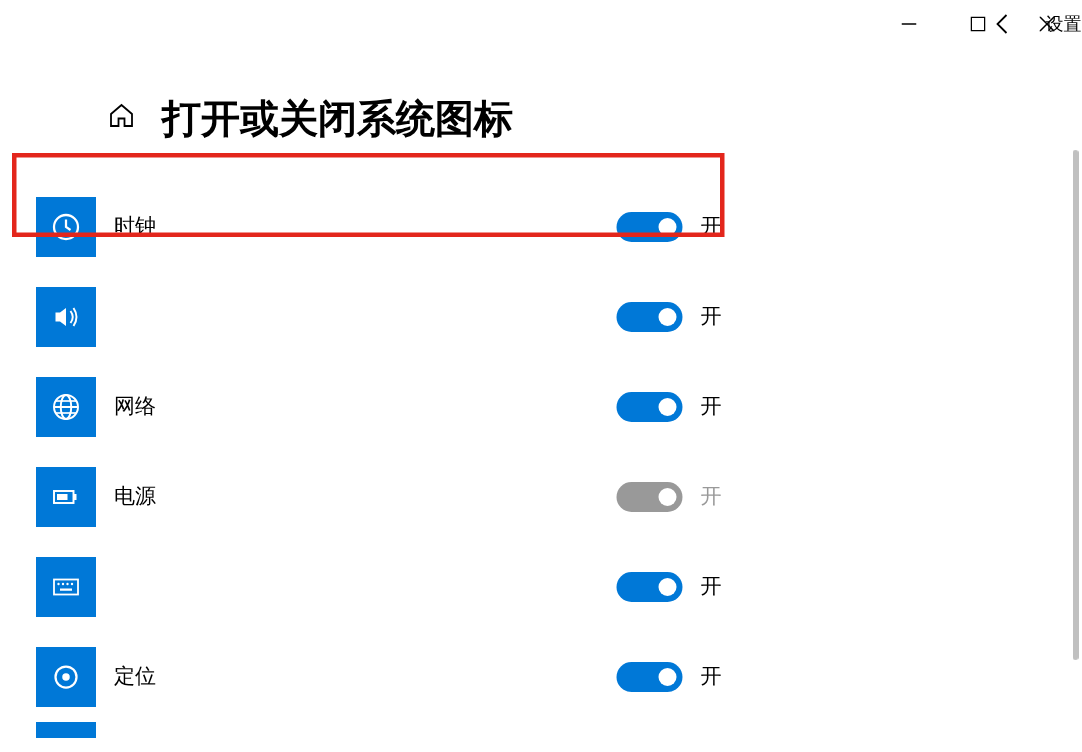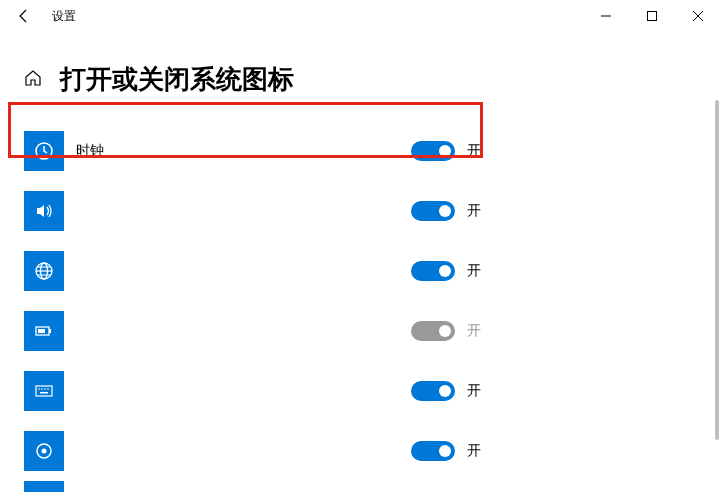--- a/index.html
+++ b/index.html
@@ -1,22 +1,22 @@
 <!DOCTYPE html>
 <html><head>
   <meta charset="utf-8">
   <style>
     * { margin: 0; padding: 0; box-sizing: border-box; }
     body { font-family: "Microsoft YaHei", "Segoe UI", sans-serif; background: #fff; width: 721px; height: 501px; overflow: hidden; position: relative; }
-    .titlebar { display: flex; align-items: center; height: 32px; padding-left: 8px; }
+    .titlebar { display: flex; align-items: center; height: 32px; padding-left: 8px; justify-content: flex-end; }
     .back-btn { width: 32px; height: 32px; display: flex; align-items: center; justify-content: center; cursor: pointer; }
     .title-text { font-size: 12px; margin-left: 12px; color: #000; }
     .window-controls { position: absolute; right: 0; top: 0; display: flex; }
     .wc { width: 46px; height: 32px; display: flex; align-items: center; justify-content: center; cursor: pointer; }
-    .header { display: flex; align-items: center; padding: 30px 24px 24px 24px; gap: 18px; }
+    .header { display: flex; align-items: center; padding: 30px 24px 24px 24px; gap: 18px; margin-left: 48px; }
     .home-icon { cursor: pointer; }
     .page-title { font-size: 26px; font-weight: 600; color: #000; }
     .list { padding: 0 24px; overflow-y: auto; height: calc(501px - 130px); }
     .row { display: flex; align-items: center; height: 60px; position: relative; }
     .icon-box { width: 40px; height: 40px; background: #0078d7; display: flex; align-items: center; justify-content: center; flex-shrink: 0; }
     .row-label { margin-left: 12px; font-size: 14px; color: #000; flex: 1; }
     .toggle-wrap { display: flex; align-items: center; gap: 12px; margin-left: auto; margin-right: 210px; }
     .toggle { width: 44px; height: 20px; border-radius: 10px; position: relative; cursor: pointer; }
     .toggle.on { background: #0078d7; }
     .toggle.off { background: #999; }
@@ -101,35 +101,37 @@
     <div class="row">
       <div class="icon-box">
         <svg width="20" height="20" viewBox="0 0 20 20">
           <circle cx="10" cy="10" r="8" stroke="#fff" stroke-width="1.3" fill="none"></circle>
           <ellipse cx="10" cy="10" rx="3.5" ry="8" stroke="#fff" stroke-width="1.3" fill="none"></ellipse>
           <line x1="2" y1="10" x2="18" y2="10" stroke="#fff" stroke-width="1.3"></line>
           <line x1="3" y1="6" x2="17" y2="6" stroke="#fff" stroke-width="1.1"></line>
           <line x1="3" y1="14" x2="17" y2="14" stroke="#fff" stroke-width="1.1"></line>
         </svg>
       </div>
+      <span class="row-label">网络</span>
       <div class="toggle-wrap">
         <div class="toggle on">
           <div class="knob"></div>
         </div>
         <span class="toggle-label">开</span>
       </div>
     </div>
     <div class="row">
       <div class="icon-box">
         <svg width="20" height="20" viewBox="0 0 20 20">
           <rect x="2" y="6" width="13" height="8" stroke="#fff" stroke-width="1.3" fill="none"></rect>
           <rect x="15" y="8" width="2" height="4" fill="#fff"></rect>
           <rect x="4" y="8" width="7" height="4" fill="#fff"></rect>
         </svg>
       </div>
+      <span class="row-label">电源</span>
       <div class="toggle-wrap">
         <div class="toggle off">
           <div class="knob"></div>
         </div>
         <span class="toggle-label off">开</span>
       </div>
     </div>
     <div class="row">
       <div class="icon-box">
         <svg width="20" height="20" viewBox="0 0 20 20">
@@ -148,20 +150,21 @@
         <span class="toggle-label">开</span>
       </div>
     </div>
     <div class="row">
       <div class="icon-box">
         <svg width="20" height="20" viewBox="0 0 20 20">
           <circle cx="10" cy="10" r="7" stroke="#fff" stroke-width="1.5" fill="none"></circle>
           <circle cx="10" cy="10" r="2.5" fill="#fff"></circle>
         </svg>
       </div>
+      <span class="row-label">定位</span>
       <div class="toggle-wrap">
         <div class="toggle on">
           <div class="knob"></div>
         </div>
         <span class="toggle-label">开</span>
       </div>
     </div>
     <div class="row" style="height: 20px;">
       <div class="icon-box" style="height: 20px;"></div>
     </div>

